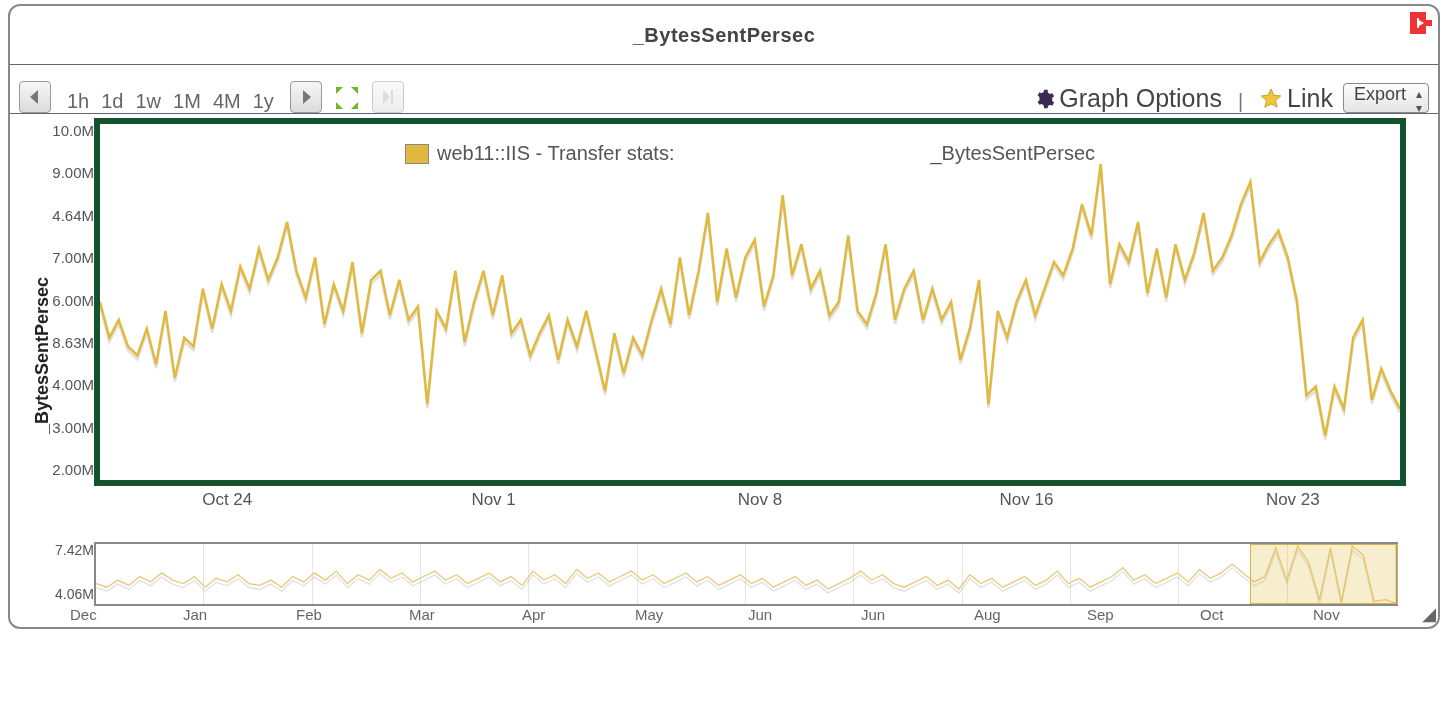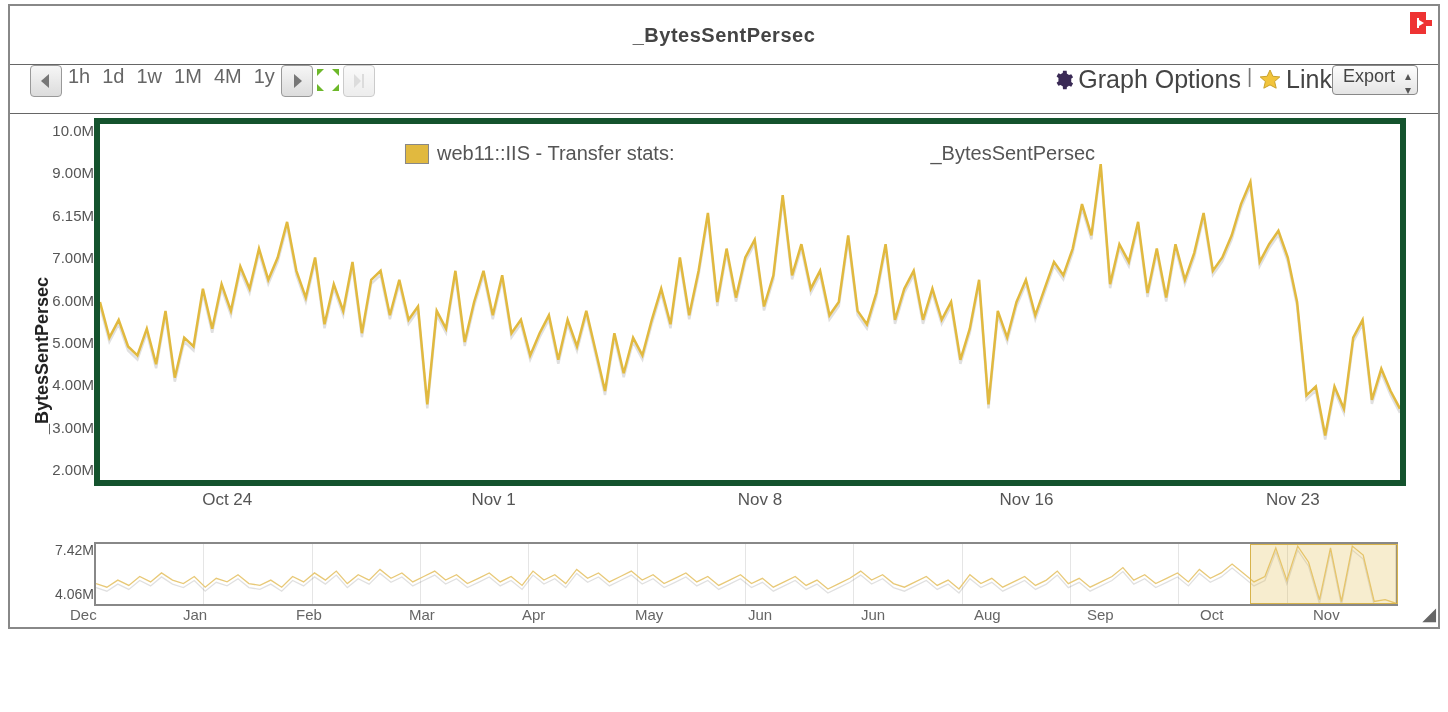--- a/index.html
+++ b/index.html
@@ -1,21 +1,21 @@
 <!DOCTYPE html>
 <html><head>
 <meta charset="utf-8">
 <style>
 html,body{margin:0;padding:0;font-family:Verdana,Geneva,sans-serif;background:#fff;color:#444}
-.panel{width:1428px;margin:4px auto;border:2px solid #888;border-radius:0;background:#fff}
+.panel{width:1428px;margin:4px auto;border:2px solid #888;border-radius:12px;background:#fff}
 .title-bar{display:flex;align-items:center;justify-content:center;border-bottom:1px solid #666;height:58px;position:relative}
 .title-bar .title{color:#444;font-weight:bold;font-size:20px;letter-spacing:.5px}
 .title-bar .close-wrap{position:absolute;right:6px;top:6px}
 
-.toolbar{display:flex;align-items:flex-start;height:48px;border-bottom:1px solid #666;padding:0 20px;gap:0}
+.toolbar{display:flex;align-items:flex-end;height:48px;border-bottom:1px solid #666;padding:0 9px;gap:10px}
 .nav-btn{width:30px;height:30px;border:1px solid #999;border-radius:4px;background:linear-gradient(#f6f6f6,#dcdcdc);display:flex;align-items:center;justify-content:center;cursor:pointer}
 .nav-btn.disabled{opacity:.5;cursor:default}
 .range-links{display:flex;gap:12px;margin:0 6px;font-size:20px;color:#666}
 .range-links span{cursor:pointer}
 .spacer{flex:1}
 .tb-link{display:flex;align-items:center;gap:4px;font-size:25px;color:#444}
 .sep{color:#777;margin:0 6px;font-size:20px}
 .export{height:28px;font-size:18px;border:1px solid #888;border-radius:4px;background:linear-gradient(#fdfdfd,#e4e4e4);padding:0 22px 0 10px;position:relative}
 .export .arrows{position:absolute;right:6px;top:3px;font-size:12px;color:#555}
 
@@ -120,24 +120,24 @@
     </div>
   </div>
 
   <div class="chart-zone">
     <div class="y-title">_BytesSentPersec</div>
 
     <div class="plot-wrap">
       <div class="y-ticks">
         <span>10.0M</span>
         <span>9.00M</span>
-        <span>6.15M</span>
+        <span>4.64M</span>
         <span>7.00M</span>
         <span>6.00M</span>
-        <span>5.00M</span>
+        <span>8.63M</span>
         <span>4.00M</span>
         <span>3.00M</span>
         <span>2.00M</span>
       </div>
       <div class="plot-box" id="plot">
         <div class="legend">
           <span class="sw"></span>
           <span>web11::IIS - Transfer stats:</span>
           <span style="display:inline-block;width:240px"></span>
           <span>_BytesSentPersec</span>

